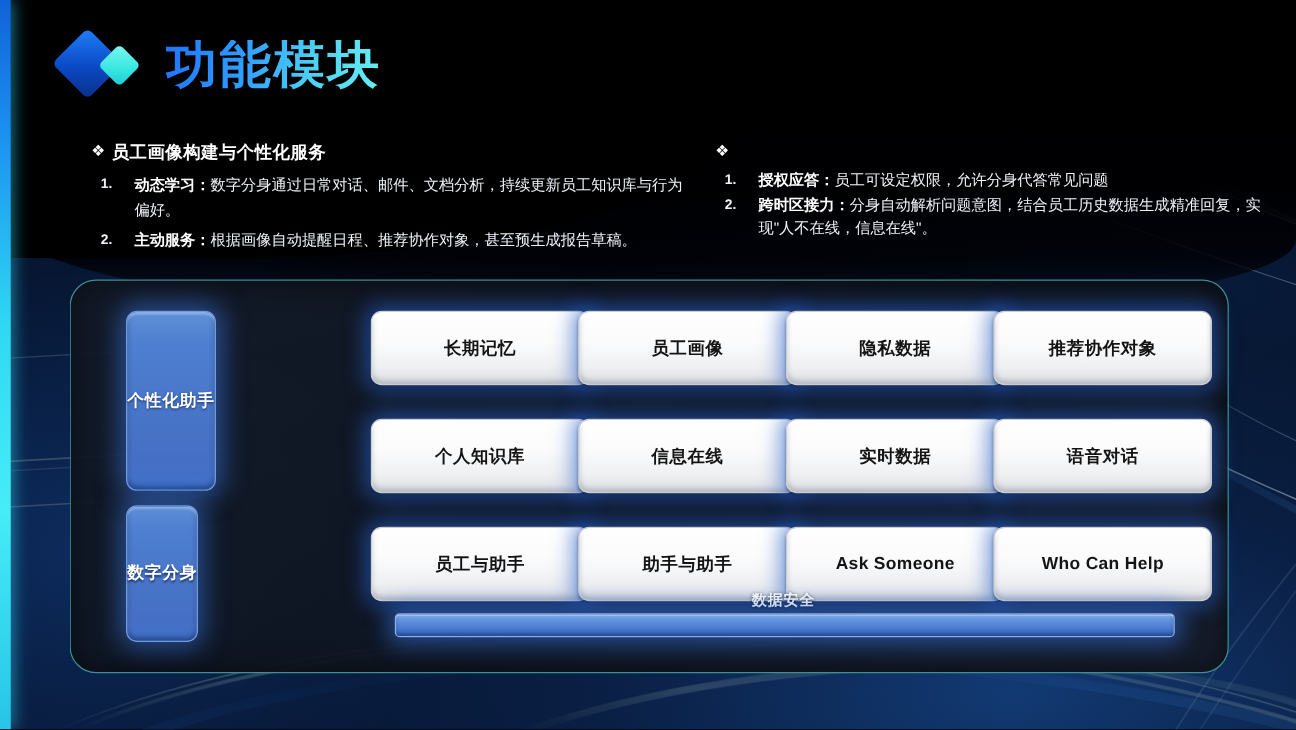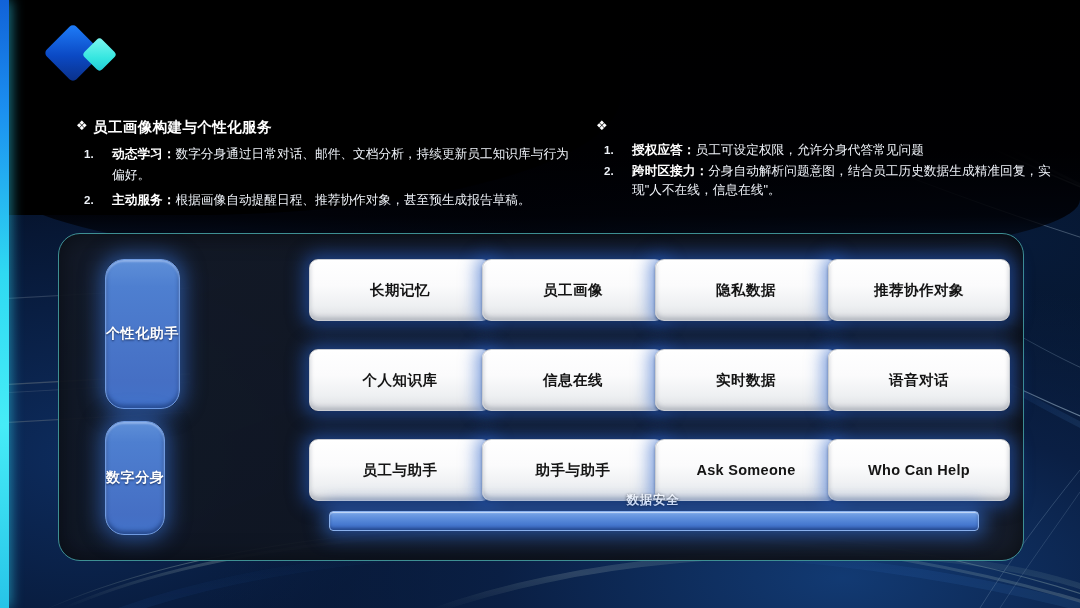--- a/index.html
+++ b/index.html
@@ -59,21 +59,21 @@
   
   #panel{position:absolute;left:58px;top:233px;width:964px;height:326px;
       border:1px solid #3e8f93;border-radius:22px;
       background:linear-gradient(160deg,rgba(20,26,38,.93) 0%,rgba(16,22,34,.95) 55%,rgba(22,28,40,.97) 100%);
       box-shadow:0 0 22px rgba(0,0,0,.55) inset;}
 
   #grid{position:absolute;left:46px;top:25px;width:872px;height:274px;}
 
   
   .bluecol{position:absolute;left:0;top:0;width:160px;}
-  .bluecard{position:absolute;left:0;border-radius:19px;
+  .bluecard{position:absolute;left:0;border-radius:9px;
       background:linear-gradient(180deg,#5e8fd8 0%,#4e7fd0 18%,#456fc4 82%,#4272c9 100%);
       border:1px solid #6f9ae0;
       box-shadow:0 0 20px 5px rgba(58,122,230,.55),
                  inset 0 2px 2px rgba(185,210,250,.55),
                  inset 0 -3px 4px rgba(18,44,96,.6);
       display:flex;align-items:center;justify-content:center;}
   .bluecard span{color:#ffffff;font-size:14px;font-weight:bold;letter-spacing:.6px;
       text-shadow:0 1px 2px rgba(8,24,60,.75);}
   #blue-0{top:0;height:148px;}
   #blue-1{top:162px;height:112px;}
@@ -168,20 +168,21 @@
 
   <div class="bg-topdark"></div>
   <div class="bg-topdark2"></div>
   <div class="edge-left"></div>
 
   <div id="header">
     <div class="diamond-grp">
       <div class="dia-big"></div>
       <div class="dia-small"></div>
     </div>
+    <div id="title">功能模块</div>
   </div>
 
   <div class="col" id="col-left">
     <div class="col-head">
       <span class="dbul">❖</span>
       <span>员工画像构建与个性化服务</span>
     </div>
     <div class="items">
       <div class="item">
         <span class="num">1.</span>

